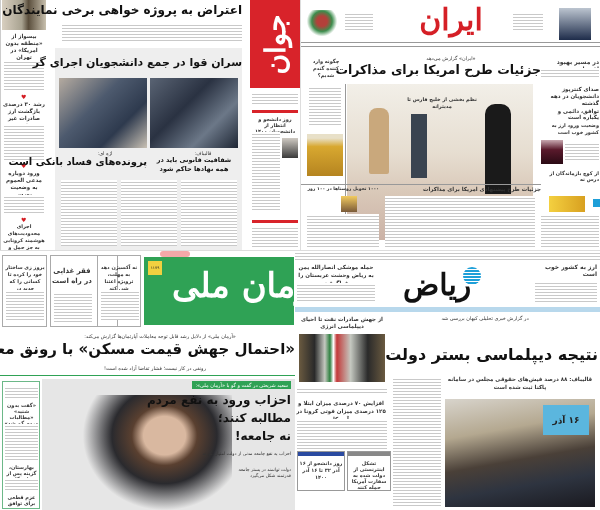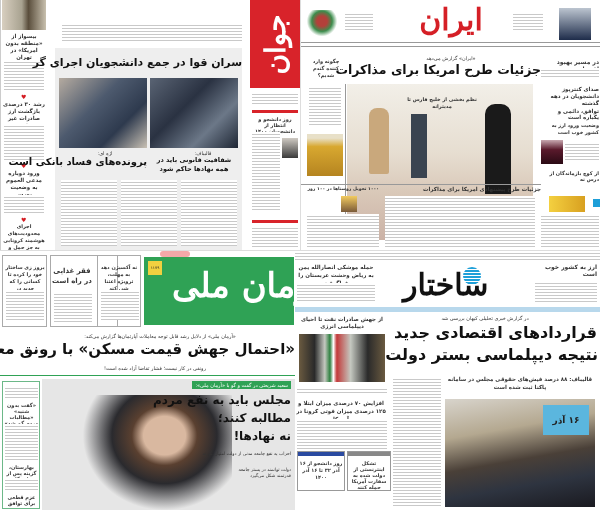--- a/index.html
+++ b/index.html
@@ -24,20 +24,21 @@
     <div class="redheart" style="top:93px;left:20px;">♥</div>
     <div class="small" style="top:101px;left:2px;width:42px;font-weight:bold;font-size:5.5px;text-align:center;line-height:7px;">رشد ۳۰ درصدی بازگشت ارز صادرات غیر نفتی</div>
     <div class="lines" style="position:absolute;top:124px;left:3px;width:40px;height:36px;"></div>
     <div class="redheart" style="top:162px;left:20px;">♥</div>
     <div class="small" style="top:170px;left:2px;width:42px;font-weight:bold;font-size:5.5px;text-align:center;line-height:7px;">ورود دوباره مدعی العموم به وضعیت بورس</div>
     <div class="lines" style="position:absolute;top:195px;left:3px;width:40px;height:20px;"></div>
     <div class="redheart" style="top:216px;left:20px;">♥</div>
     <div class="small" style="top:223px;left:2px;width:42px;font-weight:bold;font-size:5px;text-align:center;line-height:7px;">اجرای محدودیت‌های هوشمند کرونایی به جز حمل و نقل عمومی!</div>
   </div>
 
+  <div class="hl" style="top:3px;left:58px;width:184px;font-size:12px;">اعتراض به پروژه خواهی برخی نمایندگان</div>
   <div class="lines" style="position:absolute;top:23px;left:62px;width:180px;height:18px;"></div>
 
   <div style="position:absolute;left:55px;top:48px;width:187px;height:202px;background:#eeeeee;">
     <div class="hl" style="top:8px;left:0;width:187px;font-size:11px;">سران قوا در جمع دانشجویان اجرای گر</div>
     <div class="photo" style="left:4px;top:30px;width:88px;height:70px;background:linear-gradient(135deg,#b5aba0,#4d5a6e 40%,#2e3a4e 70%,#c9c1b4);"></div>
     <div class="photo" style="left:95px;top:30px;width:88px;height:70px;background:linear-gradient(135deg,#5a6474,#2a3242 40%,#6c7888 70%,#1e2634);"></div>
     <div class="small" style="top:102px;left:30px;width:40px;text-align:center;">اژه ای:</div>
     <div class="hl" style="top:108px;left:4px;width:88px;font-size:10px;">پرونده‌های فساد بانکی است</div>
     <div class="small" style="top:102px;left:128px;width:40px;text-align:center;">قالیباف:</div>
     <div class="hl" style="top:108px;left:95px;width:88px;font-size:6.5px;white-space:normal;line-height:9px;">شفافیت قانونی باید در همه نهادها حاکم شود</div>
@@ -133,47 +134,46 @@
     <div class="small" style="top:20px;left:1px;width:35px;font-weight:bold;text-align:center;line-height:6px;">«گفت بدون شنید» «مطالبات مردم گم شد»</div>
     <div class="lines" style="position:absolute;left:2px;top:42px;width:33px;height:36px;"></div>
     <div class="small" style="top:82px;left:1px;width:35px;font-weight:bold;text-align:center;line-height:6px;">بهارستان، گزینه پس از دانشگاه</div>
     <div class="lines" style="position:absolute;left:2px;top:96px;width:33px;height:12px;"></div>
     <div class="small" style="top:112px;left:1px;width:35px;font-weight:bold;text-align:center;line-height:6px;">عزم قطعی برای توافق</div>
   </div>
 
   <div style="position:absolute;left:42px;top:128px;width:253px;height:132px;background:#e6e6e6;">
     <div class="photo" style="left:40px;top:16px;width:150px;height:116px;background:radial-gradient(ellipse at 55% 35%,#d9b8a0 18%,#5a4030 28%,#2a2a2e 45%,#e6e6e6 70%);"></div>
     <div style="position:absolute;right:4px;top:2px;background:#2fa255;color:#fff;font-size:5px;padding:1px 3px;">سعید شریعتی در گفت و گو با «آرمان ملی»:</div>
-    <div class="hl" style="top:14px;right:4px;font-size:12px;text-align:right;">مجلس باید به نفع مردم</div>
+    <div class="hl" style="top:14px;right:4px;font-size:12px;text-align:right;">احزاب ورود به نفع مردم</div>
     <div class="hl" style="top:32px;right:4px;font-size:12px;text-align:right;">مطالبه کنند؛</div>
-    <div class="hl" style="top:50px;right:4px;font-size:12px;text-align:right;">نه نهادها!</div>
+    <div class="hl" style="top:50px;right:4px;font-size:12px;text-align:right;">نه جامعه!</div>
     <div class="small" style="top:72px;right:4px;width:110px;font-size:4.5px;">احزاب به نفع جامعه مدنی از دولت امتیاز بگیرند</div>
     <div class="small" style="top:88px;right:4px;width:60px;font-size:4.5px;line-height:6px;">دولت توانمند در بستر جامعه قدرتمند شکل می‌گیرد</div>
   </div>
 </div>
 
 <div class="paper" style="left:295px;top:250px;width:305px;height:260px;border-top:1px solid #ddd;">
   <div class="lines" style="position:absolute;left:0;top:0;width:305px;height:10px;"></div>
   <div class="small" style="top:12px;left:2px;width:78px;font-weight:bold;font-size:5.5px;text-align:center;white-space:normal;line-height:8px;">حمله موشکی انصارالله یمن به ریاض وحشت عربستان را فراگرفت</div>
   <div class="lines" style="position:absolute;left:2px;top:32px;width:78px;height:20px;"></div>
   <div style="position:absolute;left:100px;top:12px;width:110px;height:44px;">
-    <span style="position:absolute;left:8px;top:4px;font-size:30px;font-family:'DejaVu Serif',serif;font-weight:bold;color:#111;">ساختار</span>
+    <span style="position:absolute;left:8px;top:4px;font-size:30px;font-family:'DejaVu Serif',serif;font-weight:bold;color:#111;">ریاض</span>
     <div style="position:absolute;left:68px;top:4px;width:18px;height:18px;border-radius:50%;background:repeating-linear-gradient(#1e9fd8 0 2px,#fff 2px 3px);"></div>
   </div>
   <div class="small" style="top:12px;left:240px;width:62px;font-weight:bold;font-size:6px;">ارز به کشور خوب است</div>
   <div class="lines" style="position:absolute;left:240px;top:30px;width:62px;height:22px;"></div>
   <div style="position:absolute;left:0;top:56px;width:305px;height:5px;background:#b8d8ec;"></div>
 
   <div style="position:absolute;left:2px;top:63px;width:90px;height:70px;">
     <div class="small" style="top:2px;left:2px;width:86px;font-weight:bold;font-size:5.5px;text-align:center;white-space:normal;line-height:7px;">از جهش صادرات نفت تا احیای دیپلماسی انرژی</div>
     <div class="photo" style="left:2px;top:20px;width:86px;height:48px;background:linear-gradient(90deg,#6a5a40 0%,#2a2a2a 18%,#c4c8c0 30%,#2e8040 36%,#fff 40%,#c23a3a 44%,#c4c8c0 60%,#2a2a2a 80%,#6a5a40 100%);"></div>
   </div>
 
   <div class="small" style="top:64px;left:120px;width:140px;text-align:center;">در گزارش خبری تحلیلی کیهان بررسی شد</div>
-  <div class="hl" style="top:72px;left:98px;width:205px;font-size:16px;">قراردادهای اقتصادی جدید</div>
   <div class="hl" style="top:94px;left:98px;width:205px;font-size:16px;">نتیجه دیپلماسی بستر دولت</div>
 
   <div class="lines" style="position:absolute;left:2px;top:136px;width:90px;height:8px;"></div>
   <div class="small" style="top:148px;left:0;width:92px;font-weight:bold;font-size:5.5px;text-align:center;white-space:normal;line-height:8px;">افزایش ۷۰ درصدی میزان ابتلا و ۱۲۵ درصدی میزان فوتی کرونا در آمریکا</div>
   <div class="lines" style="position:absolute;left:2px;top:168px;width:90px;height:30px;"></div>
 
   <div style="position:absolute;left:2px;top:200px;width:48px;height:40px;border:1px solid #999;">
     <div style="height:4px;background:#2a4aa0;"></div>
     <div class="small" style="top:8px;left:1px;width:44px;font-weight:bold;text-align:center;line-height:7px;">روز دانشجو از ۱۶ آذر ۳۲ تا ۱۶ آذر ۱۴۰۰</div>
   </div>

